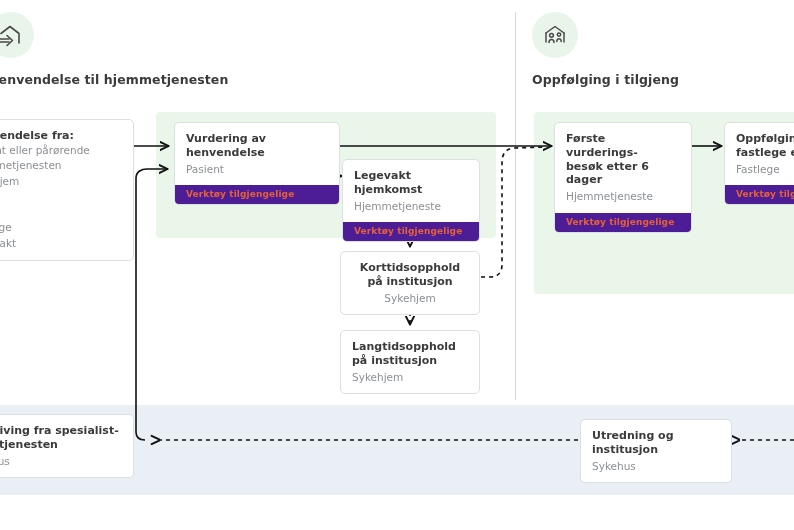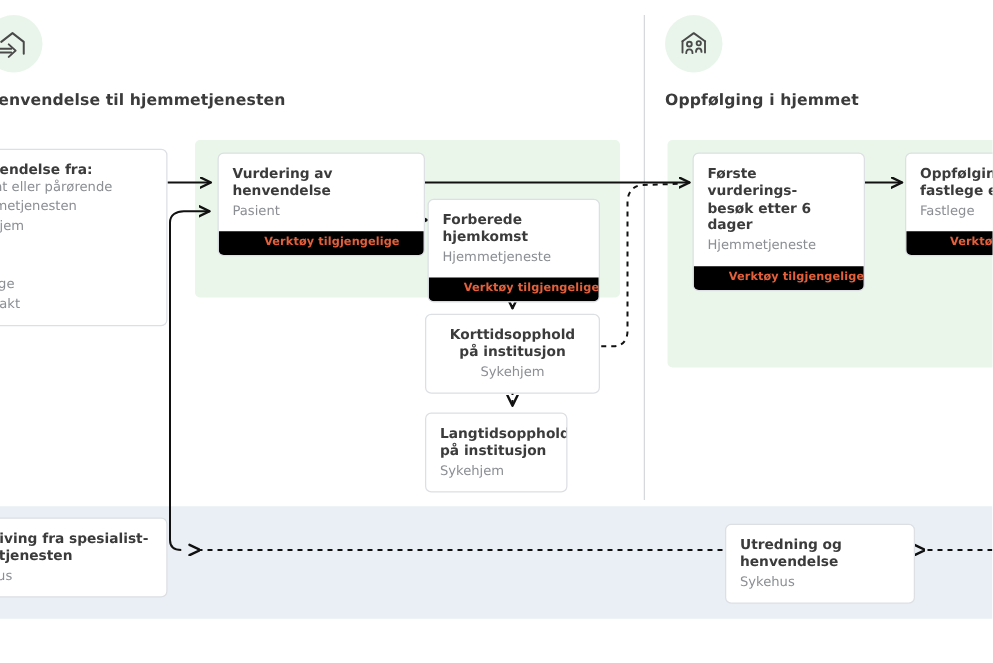--- a/index.html
+++ b/index.html
@@ -92,28 +92,27 @@
     white-space: pre-line;
   }
   .node-sub {
     margin-top: 3px;
     font-size: 10.5px;
     line-height: 1.3;
     color: #8b8f94;
     white-space: pre-line;
   }
   .node-badge {
-    background: #000000;
+    background: #4c1d95;
     color: #e4603b;
     font-size: 9px;
     font-weight: 600;
-    padding: 4px 11px 5px 28px;
+    padding: 4px 11px 5px 11px;
     letter-spacing: .1px;
     white-space: nowrap;
-    text-align: center;
   }
 
   
   .node-list {
     margin: 0;
     padding: 0;
     list-style: none;
   }
   .node-list li {
     font-size: 10.5px;
@@ -157,21 +156,21 @@
       <svg width="28" height="28" viewBox="0 0 28 28" fill="none" stroke="#4a4a4a" stroke-width="1.5" stroke-linecap="round" stroke-linejoin="round">
         <path d="M5 12 L14 5.5 L23 12"></path>
         <path d="M5 12 v9"></path>
         <path d="M23 12 v9"></path>
         <circle cx="10.5" cy="14.3" r="1.9"></circle>
         <path d="M8 21.5 c0-1.8 1.2-3 2.5-3 s2.5 1.2 2.5 3"></path>
         <circle cx="18" cy="13.6" r="1.7"></circle>
         <path d="M15.8 20.5 c0-1.7 1-2.8 2.2-2.8 s2.2 1.1 2.2 2.8"></path>
       </svg>
     </div>
-    <div class="phase-title">Oppfølging i hjemmet</div>
+    <div class="phase-title">Oppfølging i tilgjeng</div>
   </div>
 
   <div class="group-panel" style="left:156px; top:112px; width:340px; height:126px;"></div>
   <div class="group-panel" style="left:534px; top:112px; width:300px; height:182px;"></div>
 
   <svg id="edges">
     <defs>
       <marker id="arrow" markerWidth="7" markerHeight="7" refX="5.6" refY="3" orient="auto">
         <path d="M0,0.4 L5.4,3 L0,5.6" fill="none" stroke="#111" stroke-width="1.2" stroke-linecap="round" stroke-linejoin="round"></path>
       </marker>
@@ -220,35 +219,35 @@
     <div class="node-body">
       <div class="node-title">Vurdering av
 henvendelse</div>
       <div class="node-sub">Pasient</div>
     </div>
     <div class="node-badge">Verktøy tilgjengelige</div>
   </div>
 
   <div class="node" style="left:342px; top:159px; width:138px;">
     <div class="node-body">
-      <div class="node-title">Forberede hjemkomst</div>
+      <div class="node-title">Legevakt hjemkomst</div>
       <div class="node-sub">Hjemmetjeneste</div>
     </div>
     <div class="node-badge">Verktøy tilgjengelige</div>
   </div>
 
   <div class="node" style="left:340px; top:251px; width:140px;text-align:center;">
     <div class="node-body">
       <div class="node-title">Korttidsopphold
 på institusjon</div>
       <div class="node-sub">Sykehjem</div>
     </div>
   </div>
 
-  <div class="node" style="left:340px; top:330px; width:114px;">
+  <div class="node" style="left:340px; top:330px; width:140px;">
     <div class="node-body">
       <div class="node-title">Langtidsopphold
 på institusjon</div>
       <div class="node-sub">Sykehjem</div>
     </div>
   </div>
 
   <div class="node" style="left:554px; top:122px; width:138px;">
     <div class="node-body">
       <div class="node-title">Første vurderings-
@@ -270,18 +269,18 @@
   <div class="node" style="left:-46px; top:414px; width:180px;">
     <div class="node-body">
       <div class="node-title">Utskriving fra spesialist-
 helsetjenesten</div>
       <div class="node-sub">Sykehus</div>
     </div>
   </div>
 
   <div class="node" style="left:580px; top:419px; width:152px;">
     <div class="node-body">
-      <div class="node-title">Utredning og henvendelse</div>
+      <div class="node-title">Utredning og institusjon</div>
       <div class="node-sub">Sykehus</div>
     </div>
   </div>
 
 </div>
 
 </body></html>

